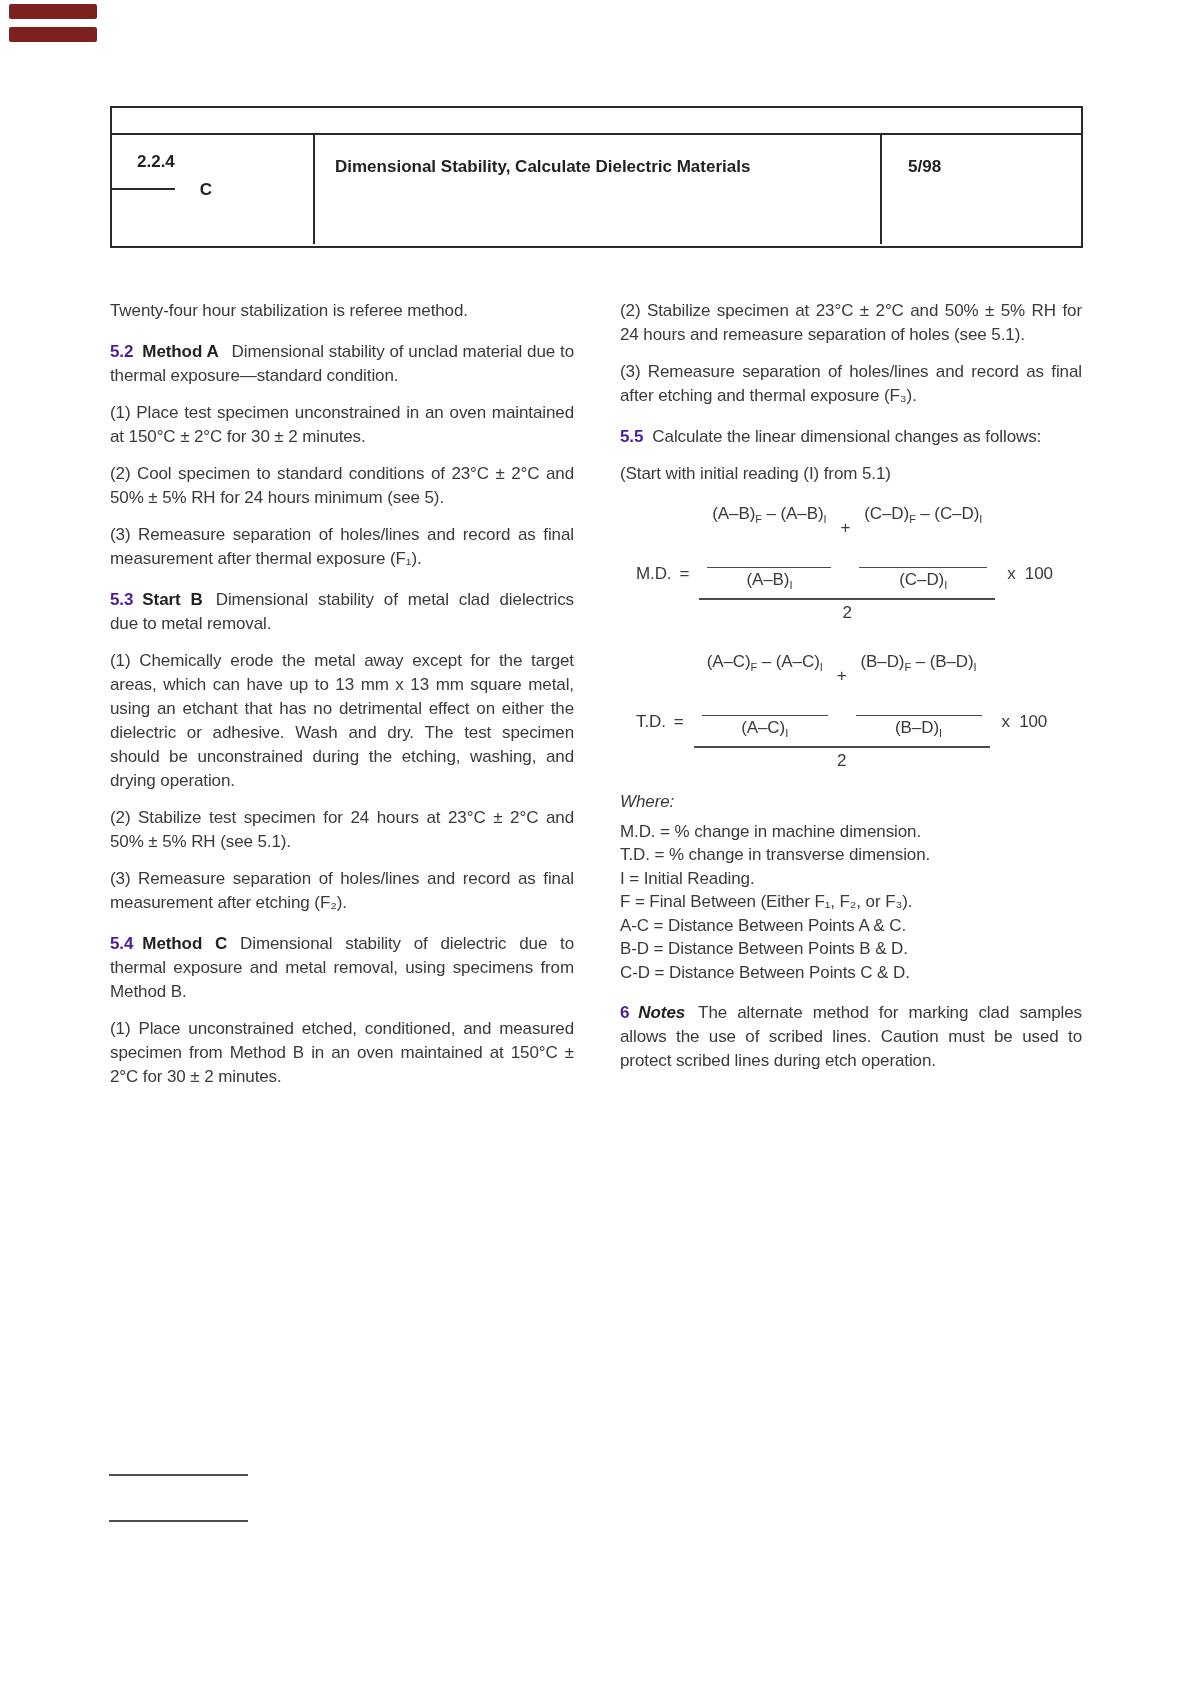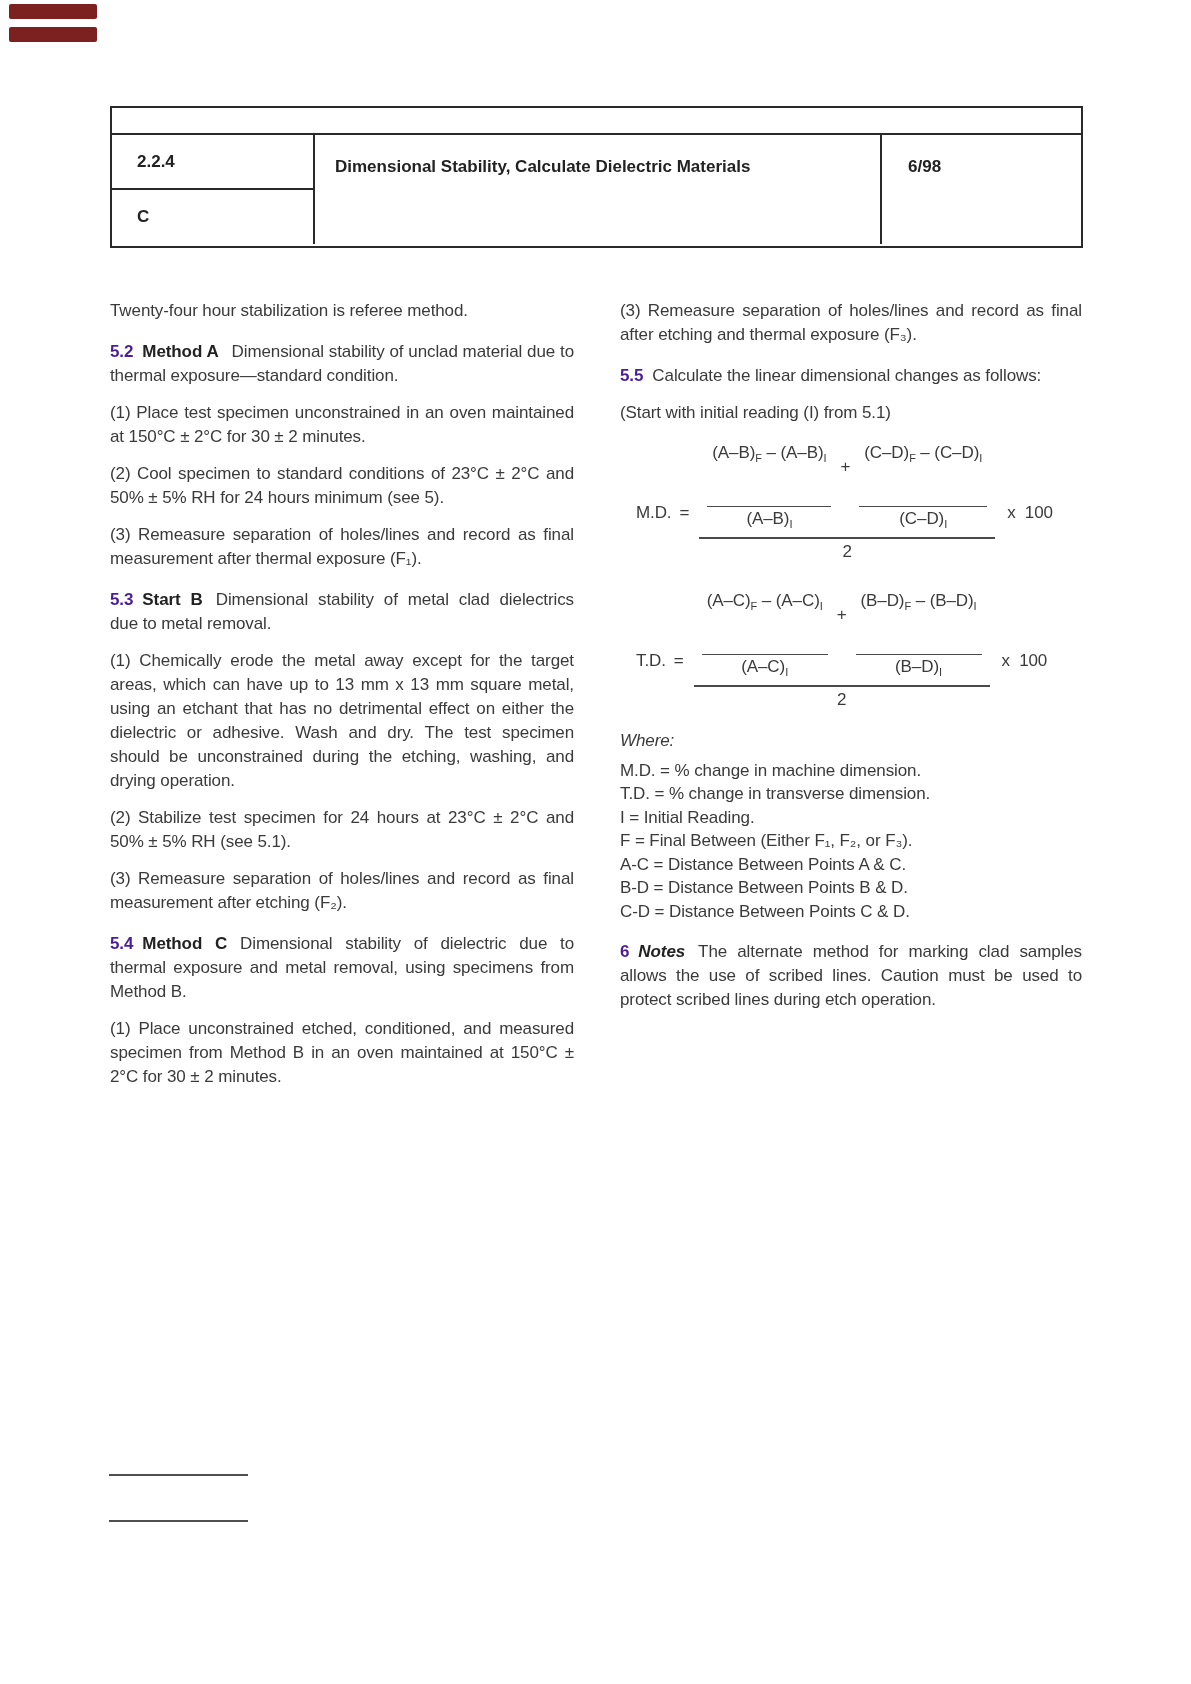--- a/index.html
+++ b/index.html
@@ -8,21 +8,21 @@
     font-family:"Liberation Sans","DejaVu Sans",sans-serif;color:#333333;overflow:hidden;
   }
   
   .redbar{position:absolute;left:9px;width:88px;height:15px;background:#7d2020;border-radius:2px;}
   .redbar.b2{top:27px}.redbar.b1{top:4px}
 
   
   .hdr{position:absolute;left:110px;top:106px;width:973px;height:142px;border:2px solid #2a2a2a;box-sizing:border-box;}
   .hdr-top{height:27px;border-bottom:2px solid #2a2a2a;box-sizing:border-box;}
   .hdr-main{display:flex;height:109px;}
-  .hdr-left{width:203px;border-right:2px solid #2a2a2a;box-sizing:border-box;display:flex;flex-direction:column;}
+  .hdr-left{width:203px;border-right:2px solid #2a2a2a;box-sizing:border-box;display:flex;flex-direction:row;}
   .hdr-num{height:55px;border-bottom:2px solid #2a2a2a;box-sizing:border-box;display:flex;align-items:center;padding-left:25px;font-weight:bold;font-size:17px;color:#222;}
   .hdr-rev{flex:1;display:flex;align-items:center;padding-left:25px;font-weight:bold;font-size:17px;color:#222;}
   .hdr-title{width:567px;border-right:2px solid #2a2a2a;box-sizing:border-box;padding:22px 0 0 20px;font-weight:bold;font-size:17px;color:#222;}
   .hdr-date{flex:1;padding:22px 0 0 26px;font-weight:bold;font-size:17px;color:#222;}
 
   
   .col{position:absolute;top:299px;font-size:17px;line-height:24px;letter-spacing:-0.1px;text-align:justify;color:#3a3a3a;}
   .col.left{left:110px;width:464px;}
   .col.right{left:620px;width:462px;}
   .col p{margin:0 0 13px 0;}
@@ -65,39 +65,40 @@
   <div class="redbar b2"></div>
 
   <div class="hdr">
     <div class="hdr-top"></div>
     <div class="hdr-main">
       <div class="hdr-left">
         <div class="hdr-num">2.2.4</div>
         <div class="hdr-rev">C</div>
       </div>
       <div class="hdr-title">Dimensional Stability, Calculate Dielectric Materials</div>
-      <div class="hdr-date">6/98</div>
+      <div class="hdr-date">5/98</div>
     </div>
   </div>
 
   <div class="col left">
     <p>Twenty-four hour stabilization is referee method.</p>
     <p class="hd"><span class="hnum">5.2</span><span class="hname">Method A</span><span>Dimensional stability of unclad material due to thermal exposure—standard condition.</span></p>
     <p>(1)  Place test specimen unconstrained in an oven maintained at 150°C ± 2°C for 30 ± 2 minutes.</p>
     <p>(2)  Cool specimen to standard conditions of 23°C ± 2°C and 50% ± 5% RH for 24 hours minimum (see 5).</p>
     <p>(3)  Remeasure separation of holes/lines and record as final measurement after thermal exposure (F₁).</p>
     <p class="hd"><span class="hnum">5.3</span><span class="hname">Start B</span><span>Dimensional stability of metal clad dielectrics due to metal removal.</span></p>
     <p>(1)  Chemically erode the metal away except for the target areas, which can have up to 13 mm x 13 mm square metal, using an etchant that has no detrimental effect on either the dielectric or adhesive. Wash and dry. The test specimen should be unconstrained during the etching, washing, and drying operation.</p>
     <p>(2)  Stabilize test specimen for 24 hours at 23°C ± 2°C and 50% ± 5% RH (see 5.1).</p>
     <p>(3)  Remeasure separation of holes/lines and record as final measurement after etching (F₂).</p>
     <p class="hd"><span class="hnum">5.4</span><span class="hname">Method C</span><span>Dimensional stability of dielectric due to thermal exposure and metal removal, using specimens from Method B.</span></p>
     <p>(1)  Place unconstrained etched, conditioned, and measured specimen from Method B in an oven maintained at 150°C ± 2°C for 30 ± 2 minutes.</p>
   </div>
 
   <div class="col right">
+    <p>(2)  Stabilize specimen at 23°C ± 2°C and 50% ± 5% RH for 24 hours and remeasure separation of holes (see 5.1).</p>
     <p>(3)  Remeasure separation of holes/lines and record as final after etching and thermal exposure (F₃).</p>
     <p class="hd"><span class="hnum">5.5</span><span>Calculate the linear dimensional changes as follows:</span></p>
     <p>(Start with initial reading (I) from 5.1)</p>
 
     <div class="formula md">
       <span class="flabel">M.D.</span>
       <span class="feq">=</span>
       <span class="bigfrac">
         <span class="bignum">
           <span class="frac">

